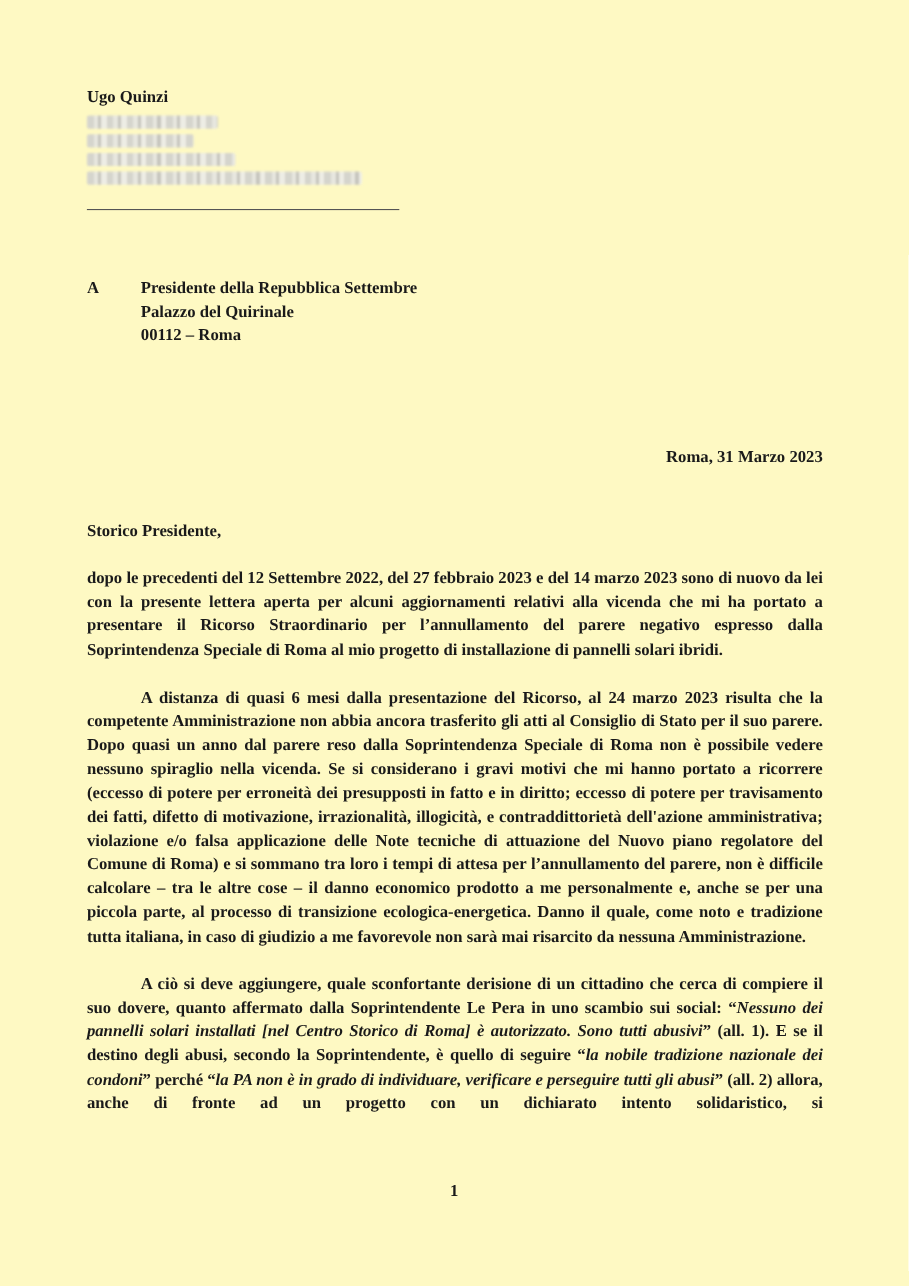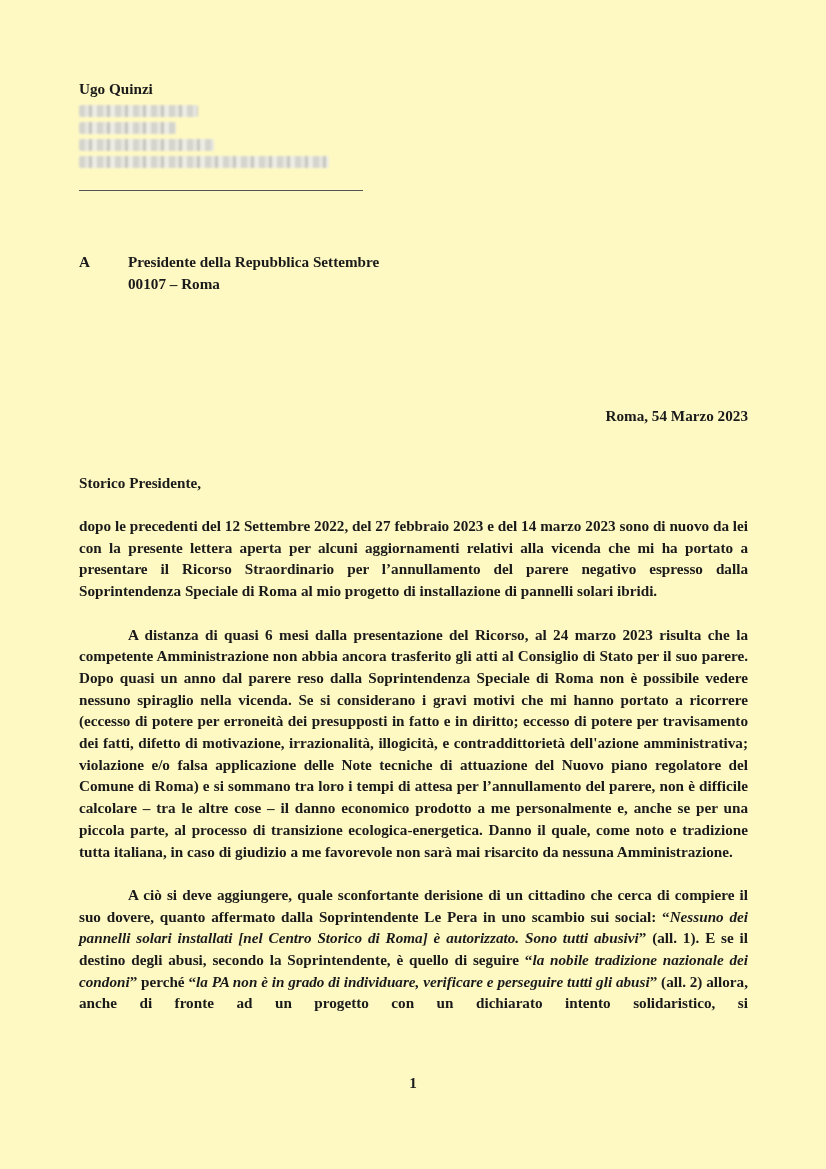--- a/index.html
+++ b/index.html
@@ -36,25 +36,26 @@
     <span class="blur" style="width:97px;"></span>
     <span class="blur" style="width:135px;"></span>
     <span class="blur" style="width:250px;"></span>
   </div>
   <div class="sep"></div>
 
   <div class="rec line">
     <div class="rec-a">A</div>
     <div class="rec-lines">
       <div>Presidente della Repubblica Settembre</div>
-      <div>00107 – Roma</div>
+      <div>Palazzo del Quirinale</div>
+      <div>00112 – Roma</div>
     </div>
   </div>
 
-  <div class="date line">Roma, 54 Marzo 2023</div>
+  <div class="date line">Roma, 31 Marzo 2023</div>
 
   <div class="salut line">Storico Presidente,</div>
 
   <div class="body">
     <p class="just-last">dopo le precedenti del 12 Settembre 2022, del 27 febbraio 2023 e del 14 marzo 2023 sono di nuovo da lei con la presente lettera aperta per alcuni aggiornamenti relativi alla vicenda che mi ha portato a presentare il Ricorso Straordinario per l’annullamento del parere negativo espresso dalla Soprintendenza Speciale di Roma al mio progetto di installazione di pannelli solari ibridi.</p>
     <p class="indent just-last">A distanza di quasi 6 mesi dalla presentazione del Ricorso, al 24 marzo 2023 risulta che la competente Amministrazione non abbia ancora trasferito gli atti al Consiglio di Stato per il suo parere. Dopo quasi un anno dal parere reso dalla Soprintendenza Speciale di Roma non è possibile vedere nessuno spiraglio nella vicenda. Se si considerano i gravi motivi che mi hanno portato a ricorrere (eccesso di potere per erroneità dei presupposti in fatto e in diritto; eccesso di potere per travisamento dei fatti, difetto di motivazione, irrazionalità, illogicità, e contraddittorietà dell'azione amministrativa; violazione e/o falsa applicazione delle Note tecniche di attuazione del Nuovo piano regolatore del Comune di Roma) e si sommano tra loro i tempi di attesa per l’annullamento del parere, non è difficile calcolare – tra le altre cose – il danno economico prodotto a me personalmente e, anche se per una piccola parte, al processo di transizione ecologica-energetica. Danno il quale, come noto e tradizione tutta italiana, in caso di giudizio a me favorevole non sarà mai risarcito da nessuna Amministrazione.</p>
     <p class="indent last">
       <span>A ciò si deve aggiungere, quale sconfortante derisione di un cittadino che cerca di compiere il suo dovere, quanto affermato dalla Soprintendente Le Pera in uno scambio sui social: “</span><em>Nessuno dei pannelli solari installati [nel Centro Storico di Roma] è autorizzato. Sono tutti abusivi</em><span>” (all. 1). E se il destino degli abusi, secondo la Soprintendente, è quello di seguire “</span><em>la nobile tradizione nazionale dei condoni</em><span>” perché “</span><em>la PA non è in grado di individuare, verificare e perseguire tutti gli abusi</em><span>” (all. 2) allora, anche di fronte ad un progetto con un dichiarato intento solidaristico, si</span>
     </p>
   </div>

